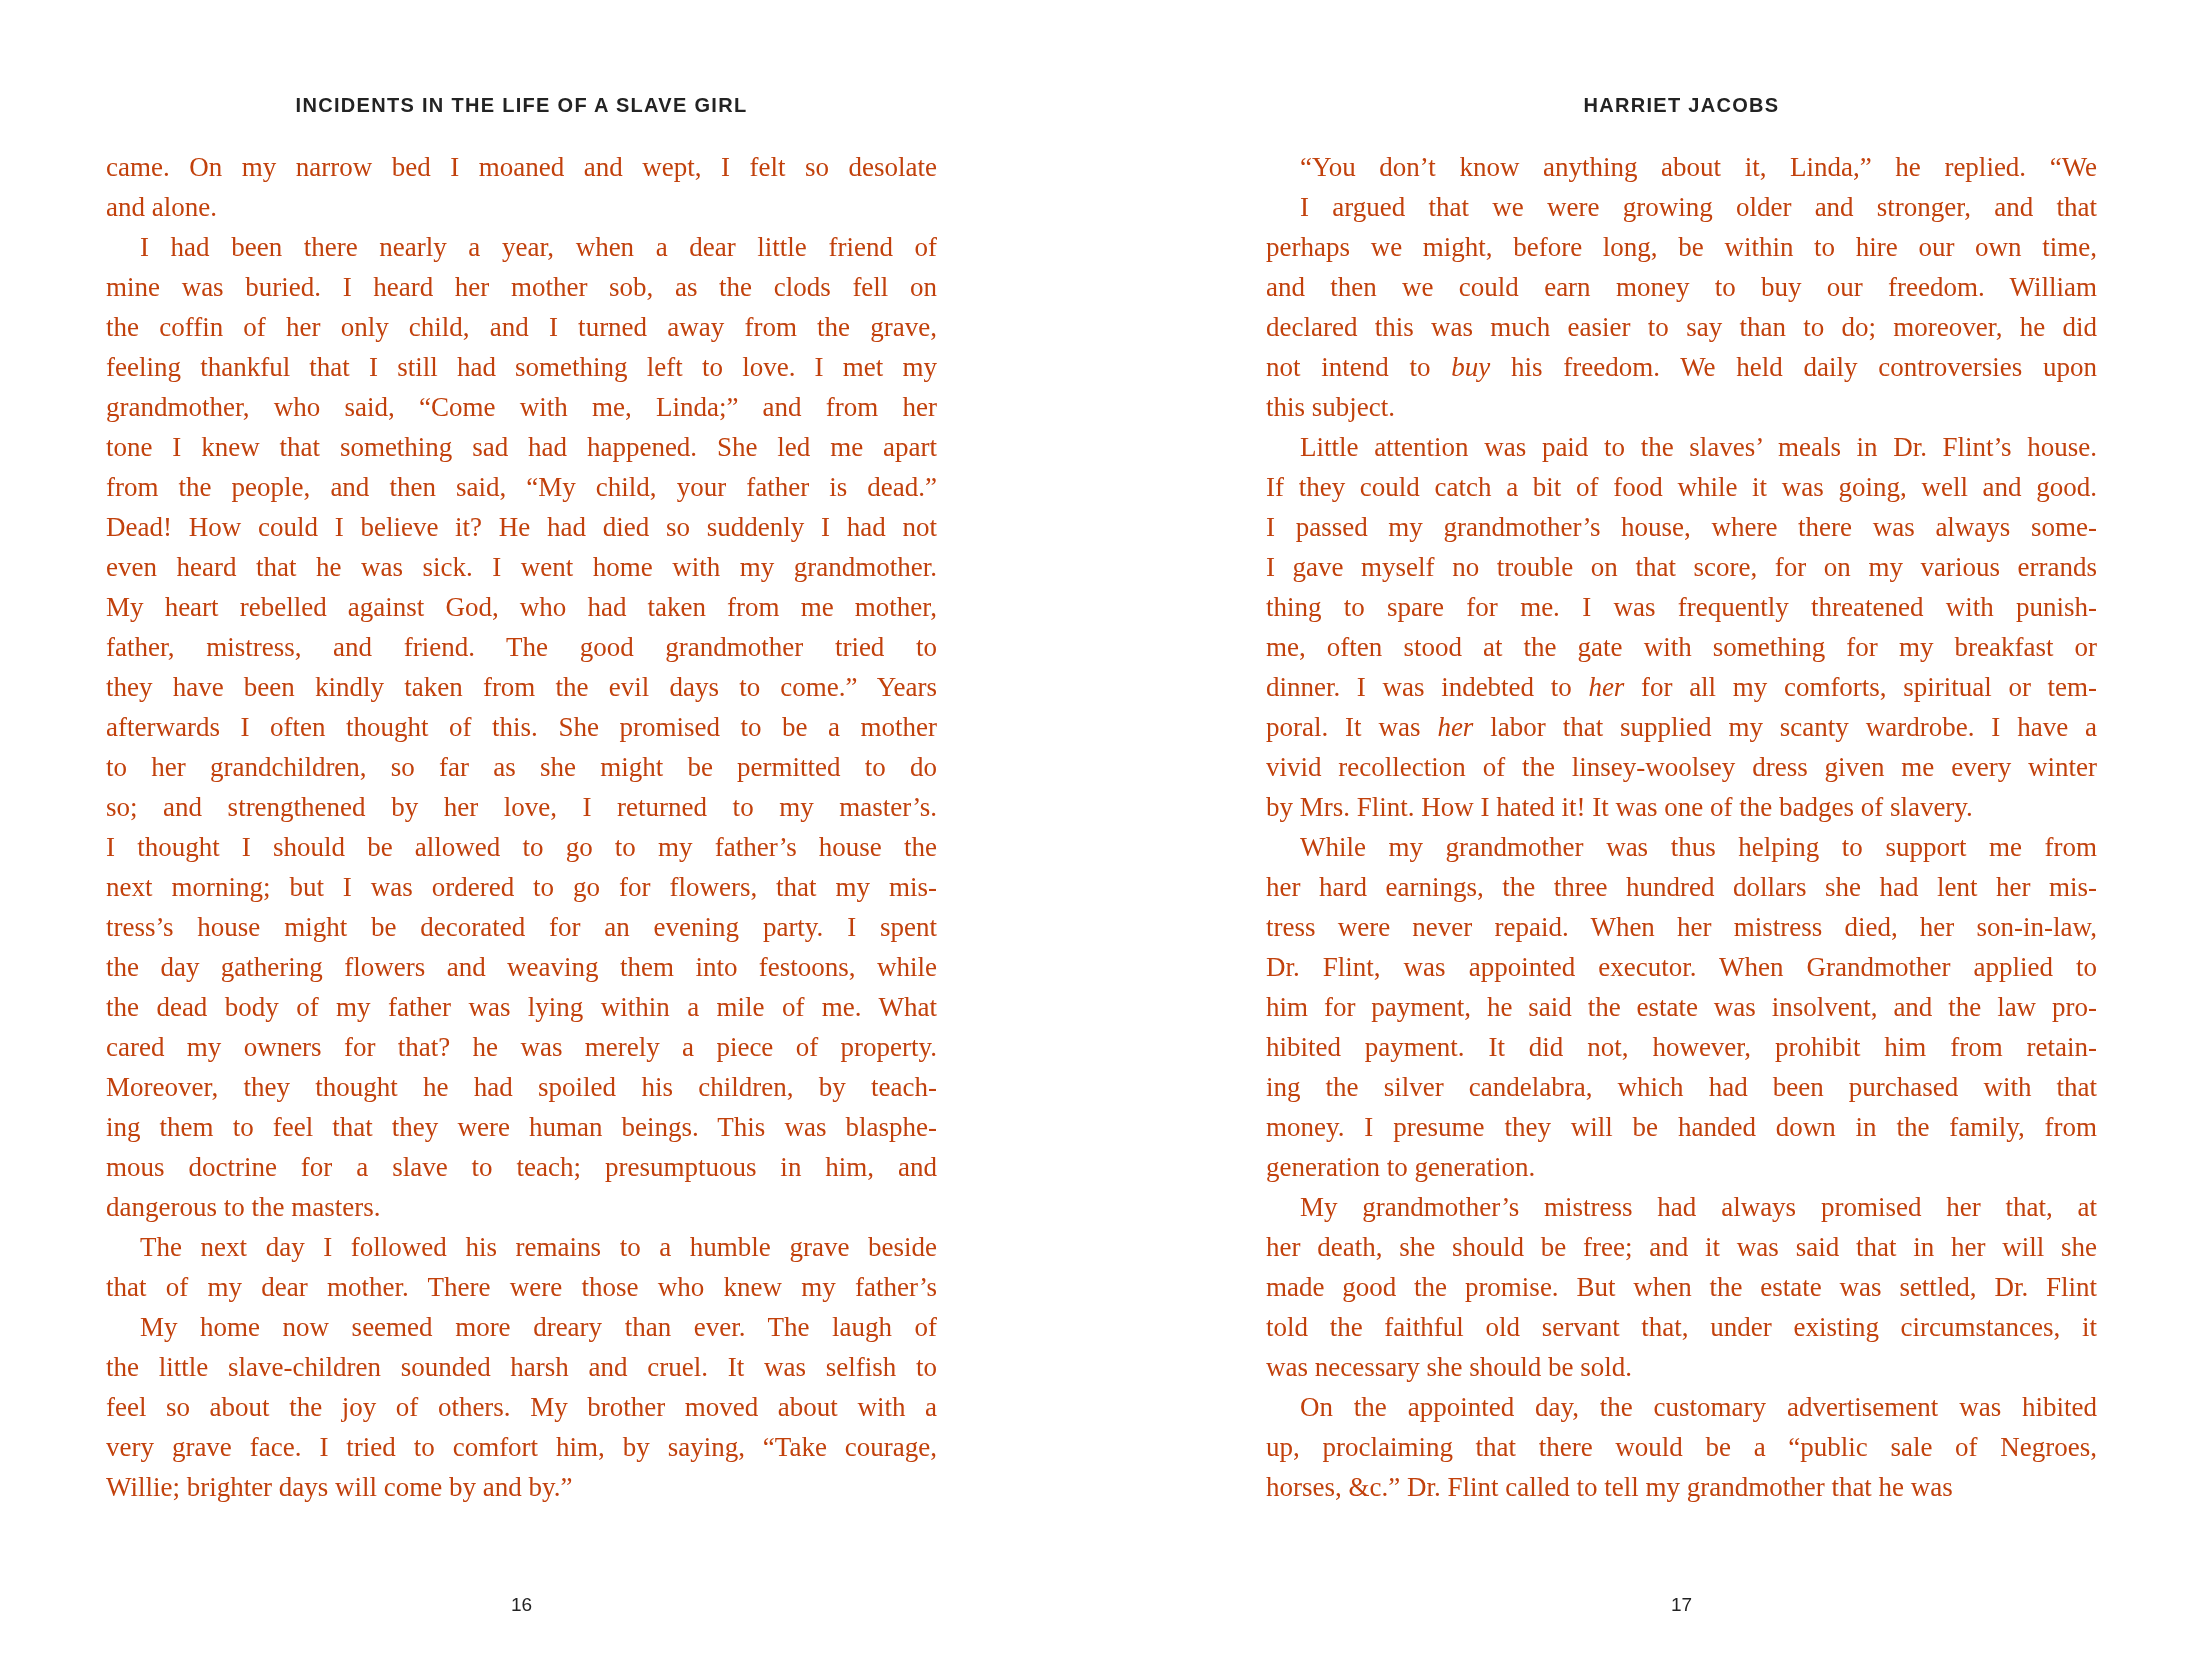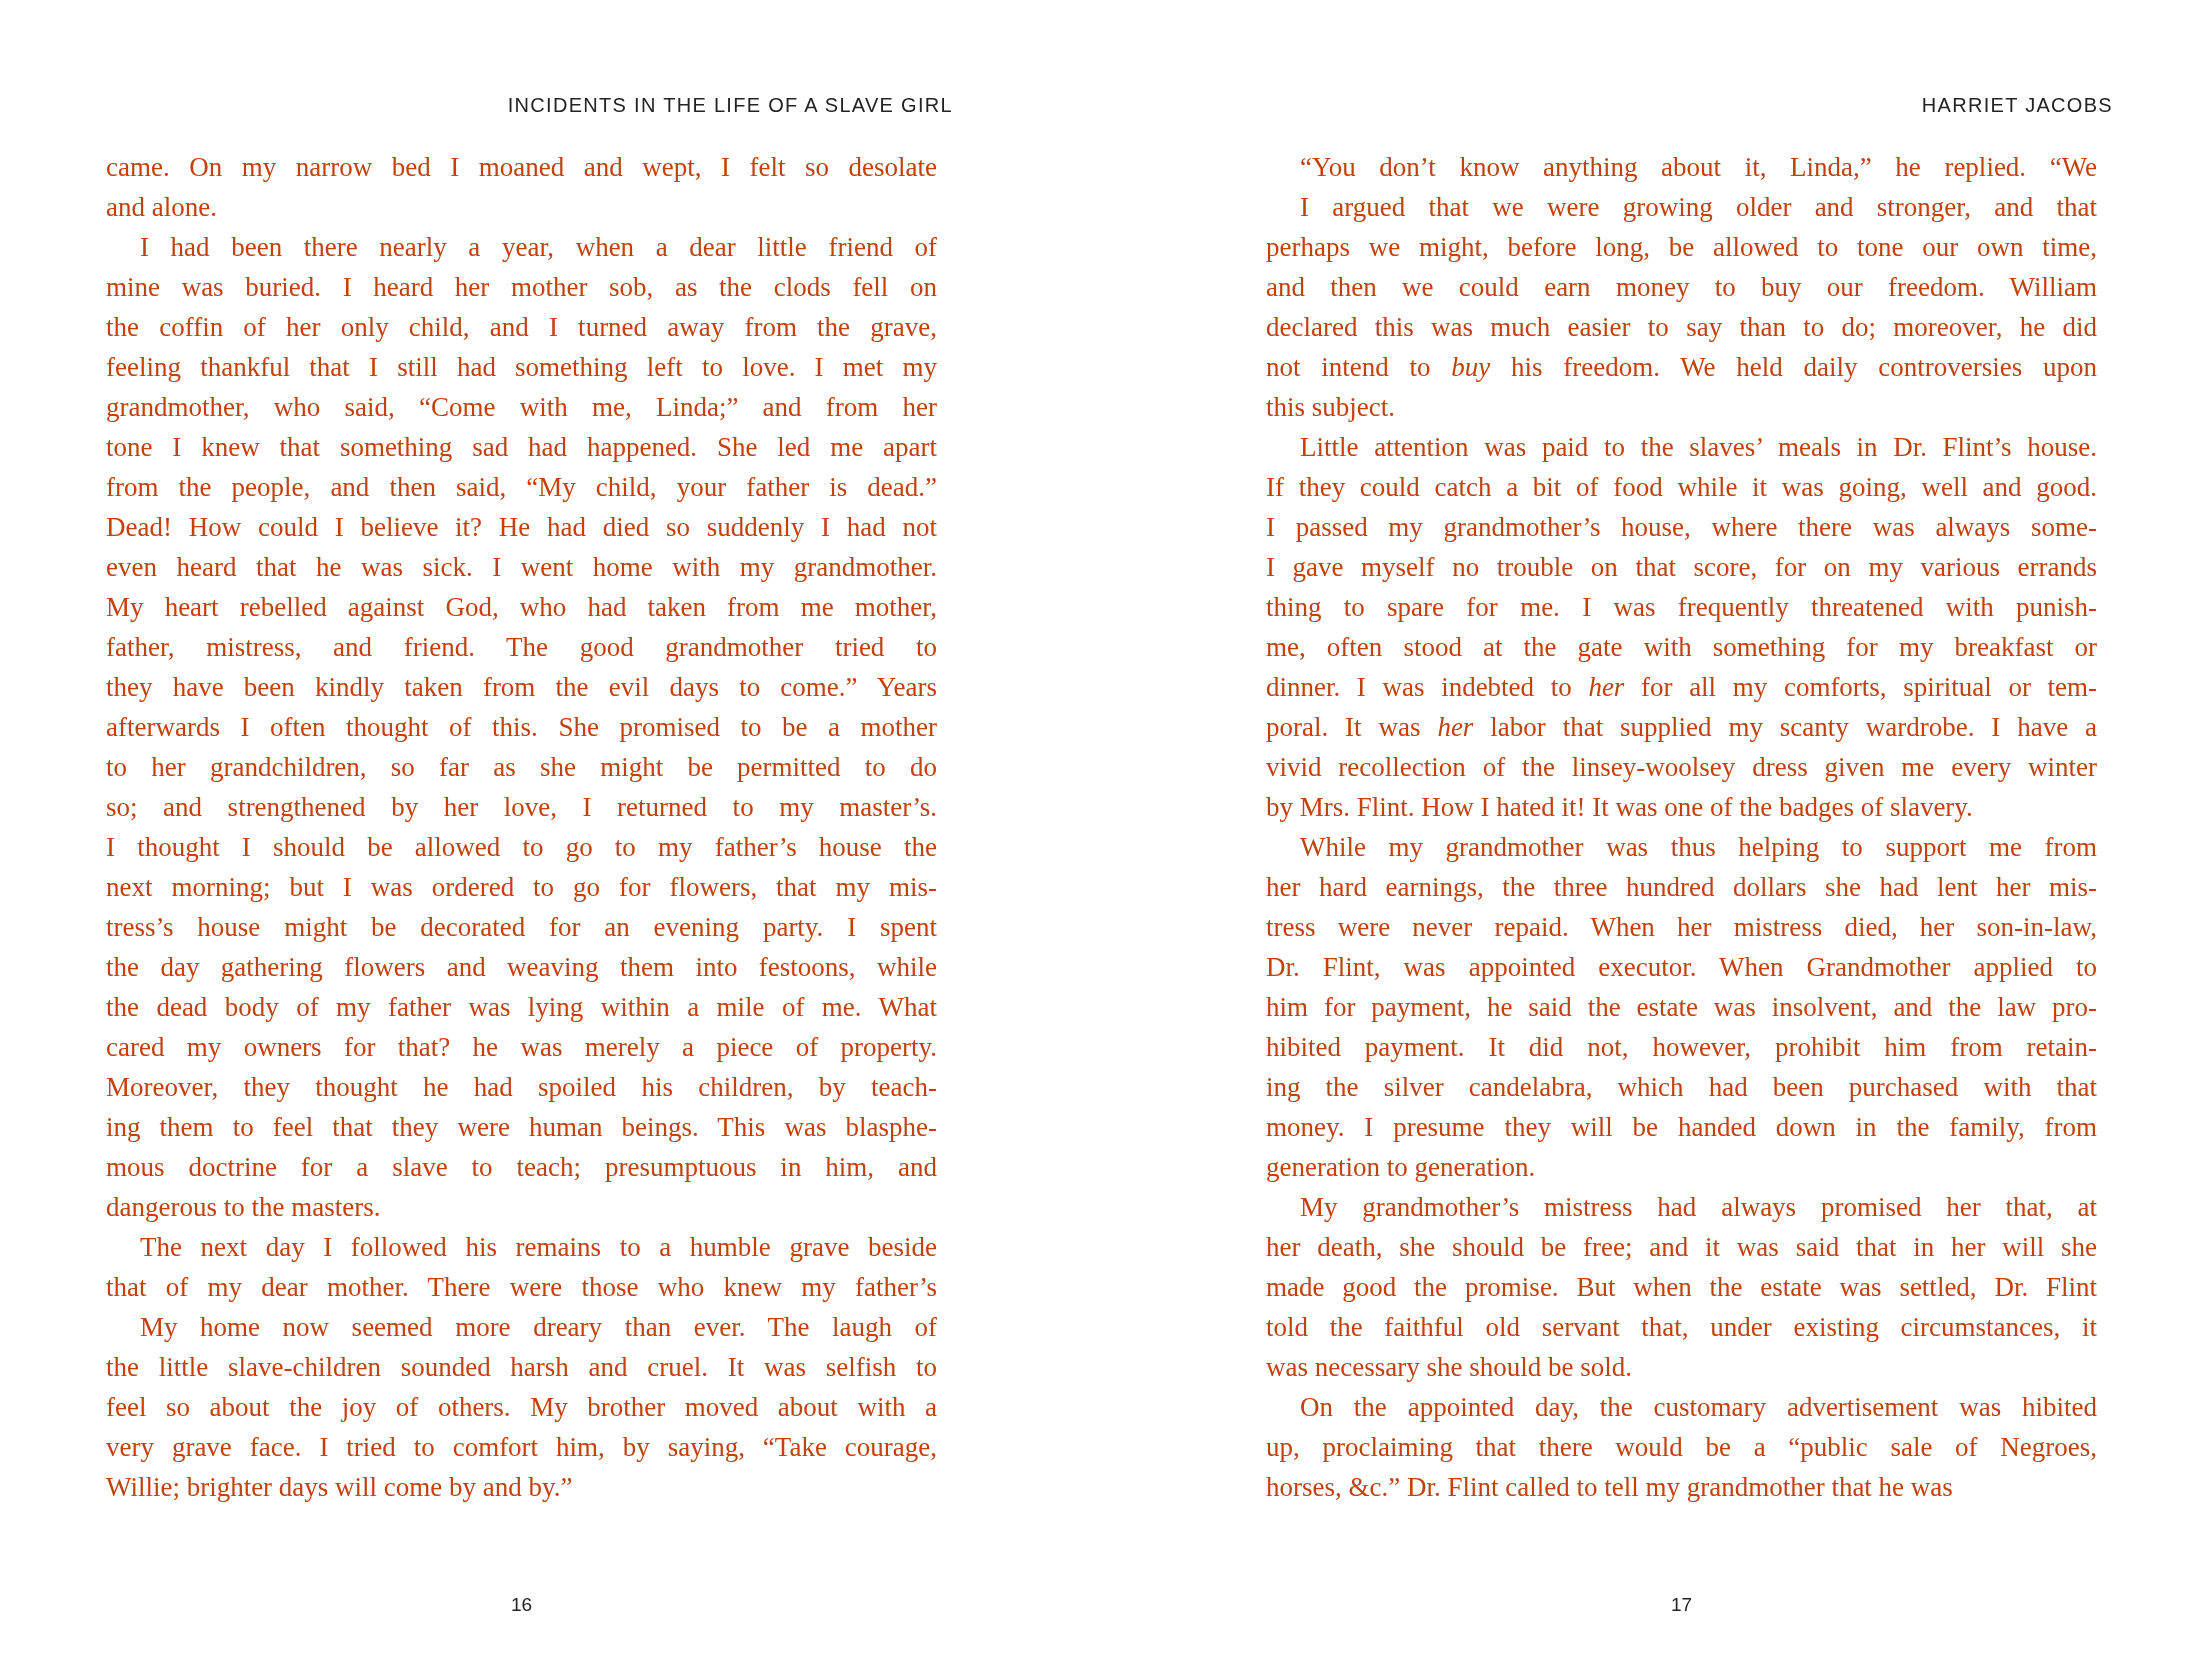--- a/index.html
+++ b/index.html
@@ -28,28 +28,28 @@
     top: 0;
     height: 100%;
     width: 831px;
   }
   .page.left  .text-col { left: 106px; }
   .page.right .text-col { left: 169px; }
 
   .running-head {
     position: absolute;
     top: 94px;
-    left: 16px;
+    left: 0;
     width: 831px;
-    text-align: right;
+    text-align: center;
     font-family: "Liberation Sans", sans-serif;
     font-size: 20px;
     line-height: 22px;
     letter-spacing: 1.3px;
-    font-weight: 400;
+    font-weight: 700;
     color: #232323;
     white-space: nowrap;
   }
 
   .body-text {
     position: absolute;
     top: 147px;
     left: 0;
     width: 831px;
     font-family: "Liberation Serif", serif;
@@ -124,21 +124,21 @@
       <footer class="page-number">16</footer>
     </div>
   </section>
 
   <section class="page right">
     <div class="text-col">
       <header class="running-head">HARRIET JACOBS</header>
       <div class="body-text">
           <div class="line indent">“You don’t know anything about it, Linda,” he replied. “We</div>
           <div class="line indent">I argued that we were growing older and stronger, and that</div>
-          <div class="line">perhaps we might, before long, be allowed to tone our own time,</div>
+          <div class="line">perhaps we might, before long, be within to hire our own time,</div>
           <div class="line">and then we could earn money to buy our freedom. William</div>
           <div class="line">declared this was much easier to say than to do; moreover, he did</div>
           <div class="line">not intend to <em>buy</em> his freedom. We held daily controversies upon</div>
           <div class="line last">this subject.</div>
           <div class="line indent">Little attention was paid to the slaves’ meals in Dr. Flint’s house.</div>
           <div class="line">If they could catch a bit of food while it was going, well and good.</div>
           <div class="line">I passed my grandmother’s house, where there was always some-</div>
           <div class="line">I gave myself no trouble on that score, for on my various errands</div>
           <div class="line">thing to spare for me. I was frequently threatened with punish-</div>
           <div class="line">me, often stood at the gate with something for my breakfast or</div>

